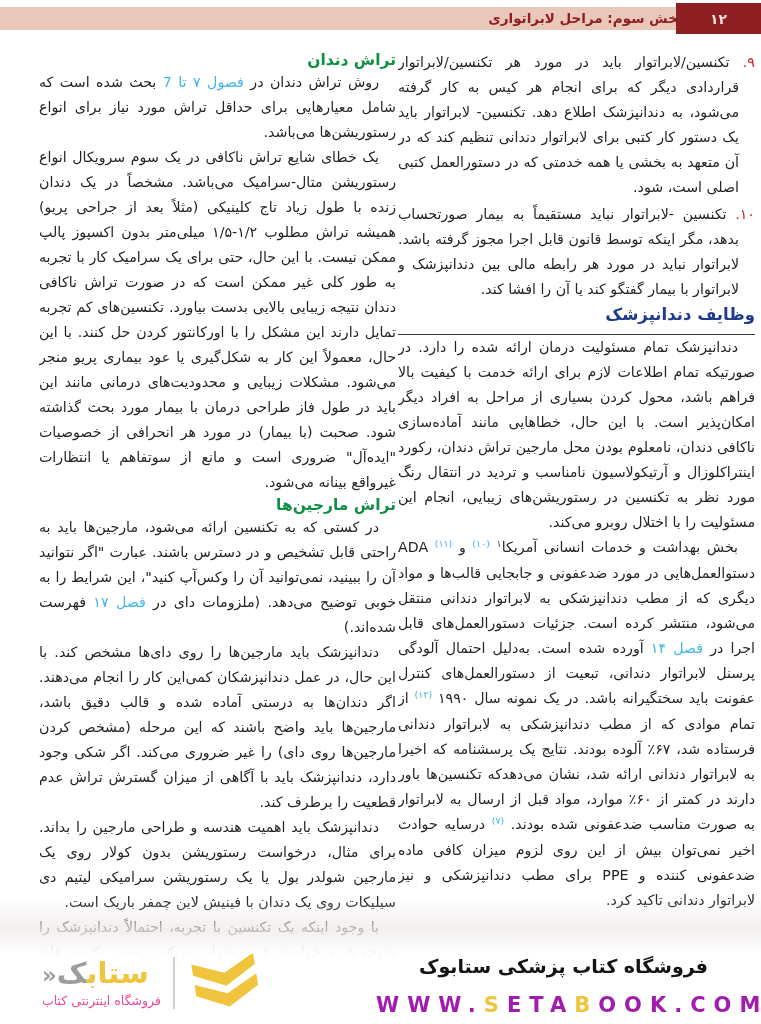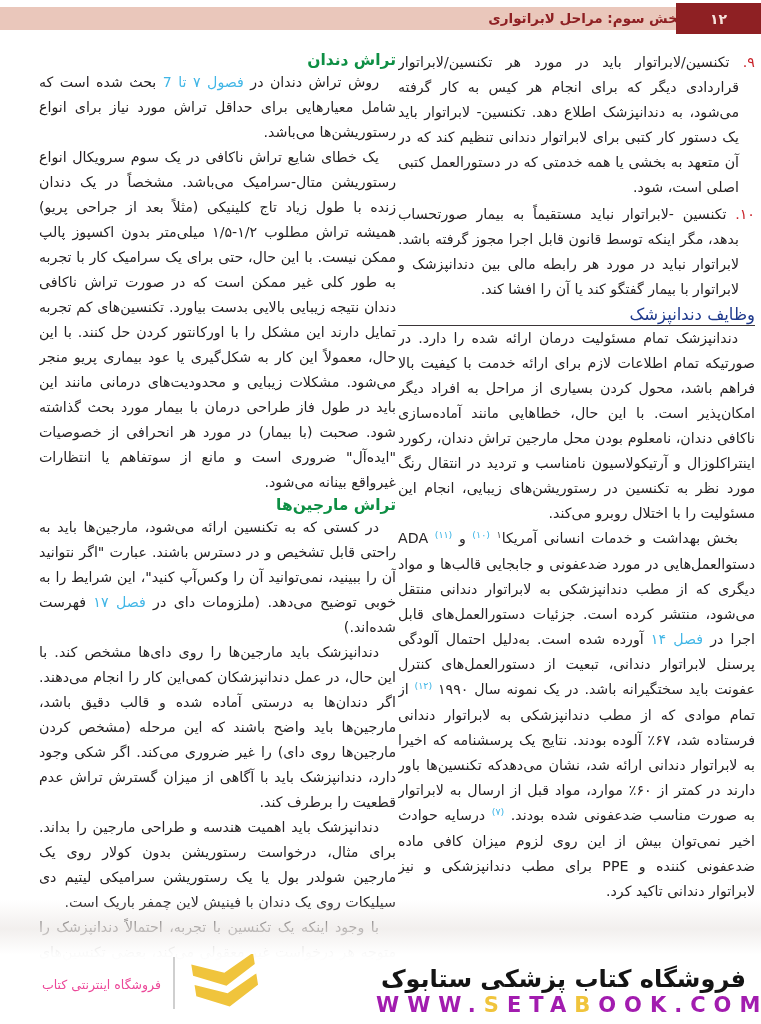--- a/index.html
+++ b/index.html
@@ -19,22 +19,22 @@
        font-size:14.2px;line-height:25px;color:#272324;}
   .col-right{right:6px;height:872px;overflow:hidden;}
   .col-left{left:15px;height:914px;overflow:hidden;margin-left:24px;}
 
   .para{text-indent:17px;margin:0;}
   .list-item{padding-right:16px;text-indent:-16px;margin:0 0 2px;}
   .item-num{color:var(--c-red,#c9252c);font-weight:normal;}
 
   h2.hd{margin:0;line-height:1.3;}
   .hd-green{color:var(--c-green,#0e8f44);font-size:15.5px;font-weight:bold;margin:13px 0 7px;}
-  .hd-blue{color:var(--c-blue,#203a8c);font-size:16.5px;font-weight:normal;
-           margin:15px 0 11px;border-bottom:1.6px solid #3a3537;}
+  .hd-blue{color:var(--c-blue,#203a8c);font-size:16.5px;font-weight:bold;
+           margin:15px 0 11px;padding-bottom:9px;border-bottom:1.6px solid #3a3537;}
   .hd-first{margin-top:2px;}
 
   .sup{color:var(--c-link,#41b6e6);font-size:9.5px;position:relative;top:-5px;}
   .supdark{color:#4a4a4a;font-size:9.5px;position:relative;top:-5px;}
   .link{color:var(--c-link,#41b6e6);cursor:pointer;}
 
   .fade-block{-webkit-mask-image:linear-gradient(to bottom,#000 15%,rgba(0,0,0,.35) 65%,transparent 100%);
               mask-image:linear-gradient(to bottom,#000 15%,rgba(0,0,0,.35) 65%,transparent 100%);}
 
   
@@ -48,21 +48,21 @@
   .logo-text{display:flex;flex-direction:column;align-items:flex-end;direction:rtl;}
   .wordmark{font-size:29px;font-weight:bold;line-height:30px;direction:rtl;white-space:nowrap;}
   .wm-yellow{color:var(--c-yellow,#f0c43c);}
   .wm-gray{color:#9d9d9d;}
   .wm-guillemet{color:#9d9d9d;font-size:23px;}
   .logo-tagline{color:#ec4899;font-size:12.5px;margin-top:3px;letter-spacing:.5px;}
   .logo-sep{width:2px;height:52px;background:#cfcfcf;}
   .emblem{width:78px;height:58px;}
 
   .footer-right{position:absolute;right:10px;bottom:7px;width:375px;text-align:center;}
-  .store-line{font-size:24px;font-weight:600;color:#141414;direction:rtl;margin-bottom:0;}
+  .store-line{font-size:19px;font-weight:600;color:#141414;direction:rtl;margin-bottom:16px;}
   .store-url{font-size:21px;font-weight:bold;letter-spacing:8px;color:#1d1d1b;white-space:nowrap;}
   .url-dark{color:#a21caf;}
   .url-yellow{color:var(--c-yellow,#f0c43c);}
 </style>
 </head>
 <body>
 
 <div class="page" style="--c-bar: #eac7bb; --c-accent: #8e2023; --c-green: #0e8f44; --c-blue: #203a8c; --c-link: #41b6e6; --c-red: #c9252c; --c-yellow: #f0c43c;">
 
   <header class="topbar">
@@ -90,20 +90,23 @@
         <div class="para">دندانپزشک باید اهمیت هندسه و طراحی مارجین را بداند. برای مثال، درخواست رستوریشن بدون کولار روی یک مارجین شولدر بول یا یک رستوریشن سرامیکی لیتیم دی سیلیکات روی یک دندان با فینیش لاین چمفر باریک است.</div>
         <div class="para fade-block">با وجود اینکه یک تکنسین با تجربه، احتمالاً دندانپزشک را متوجه هر درخواست غیر معقولی می‌کند، بعضی تکنسین‌های خوش نیت ممکن است تلاش کنند و ضایعت یک لابراتوار یک پزشک</div>
       </section>
   </main>
 
   <div class="fade-overlay"></div>
 
   <footer>
     <div class="footer-brand">
       <div class="logo-text">
+        <div class="wordmark">
+          <span class="wm-yellow">ستاب</span><span class="wm-gray">ک</span><span class="wm-guillemet">«</span>
+        </div>
         <div class="logo-tagline">فروشگاه اینترنتی کتاب</div>
       </div>
       <div class="logo-sep"></div>
       <div class="emblem">
         <svg width="78" height="58" viewBox="0 0 82 60" aria-hidden="true">
           <g transform="rotate(-9 41 30)">
             <polygon points="8,5 41,19 74,3 74,15 41,33 8,17" fill="#f0c43c"></polygon>
             <polygon points="8,27 41,41 74,25 74,37 41,55 8,39" fill="#f0c43c"></polygon>
           </g>
         </svg>

